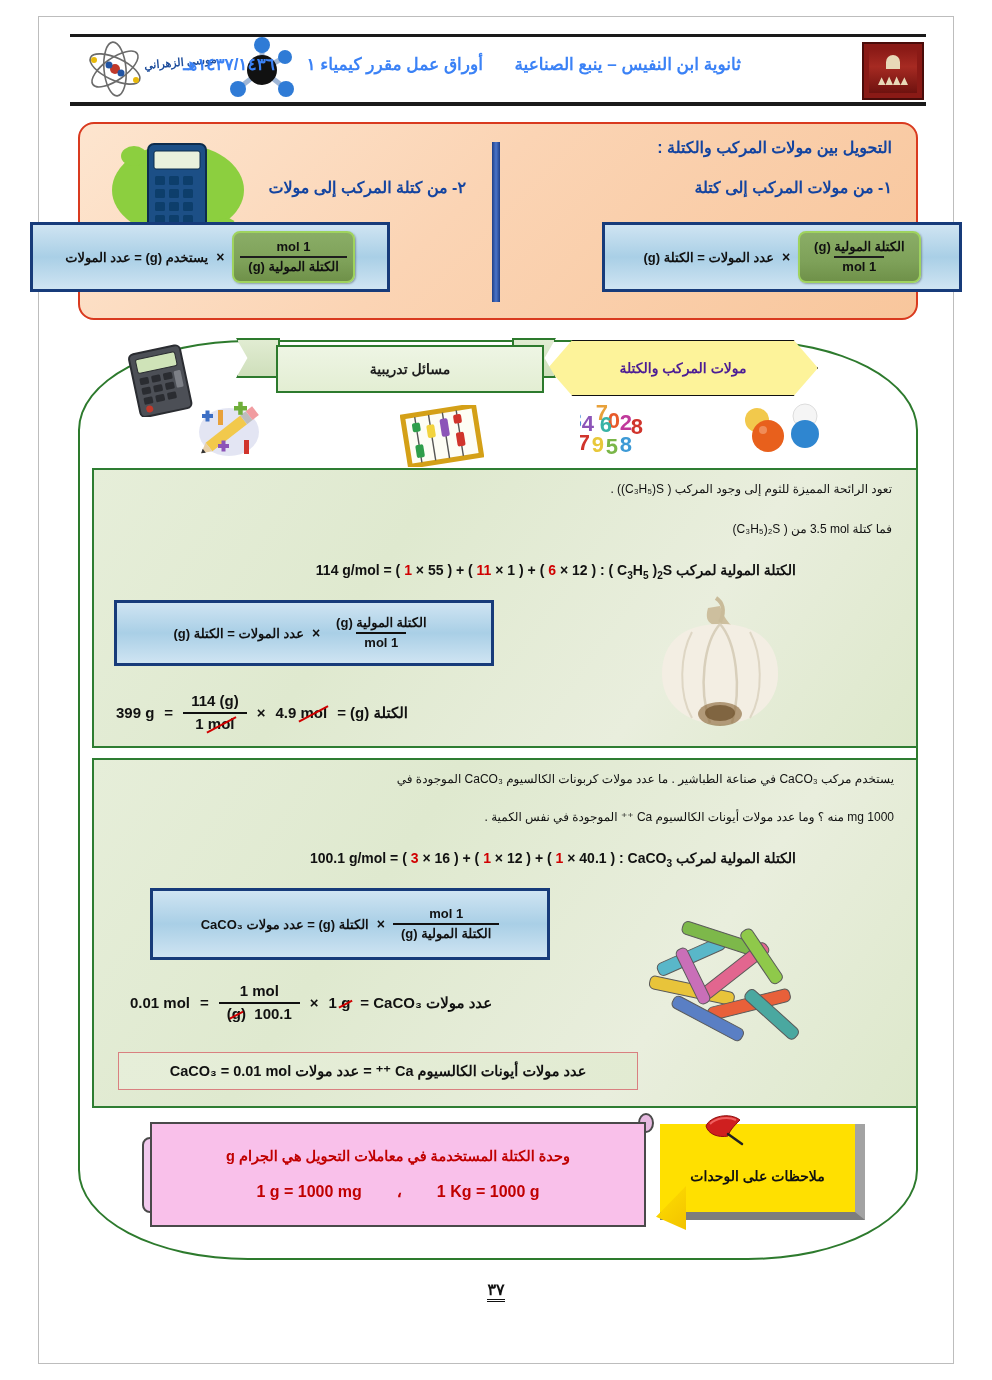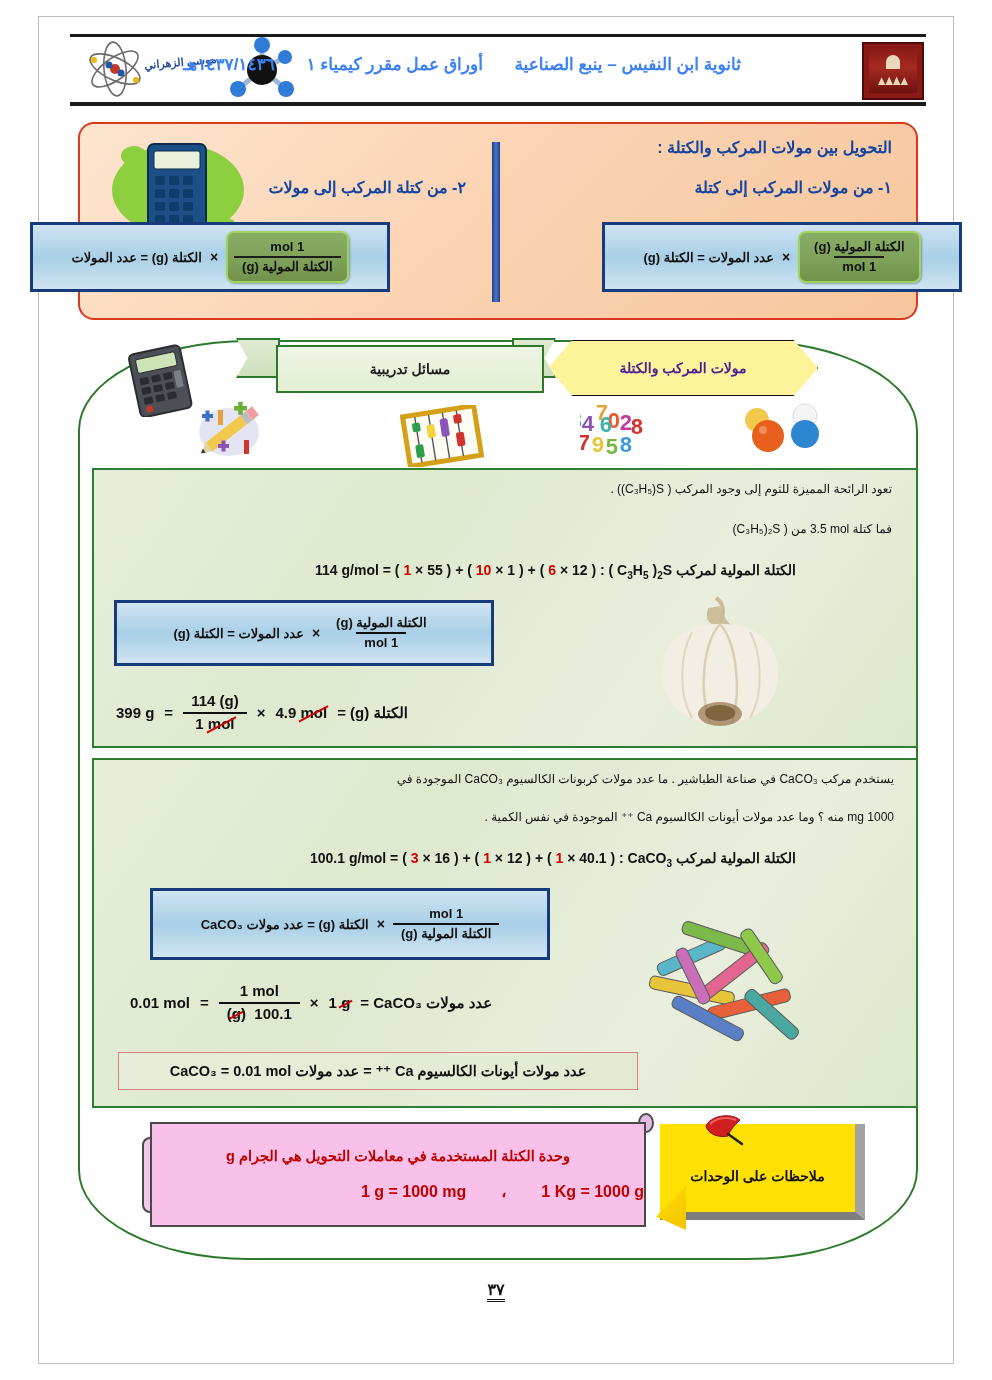--- a/index.html
+++ b/index.html
@@ -346,21 +346,21 @@
     text-align: center;
     font-family: "Liberation Sans", sans-serif;
     font-weight: bold;
     font-size: 14.5px;
     color: #c00000;
     direction: rtl;
   }
   .scroll-line2 {
     position: absolute;
     left: 0; right: 0; top: 58px;
-    text-align: right;
+    text-align: center;
     font-family: "Liberation Sans", sans-serif;
     font-weight: bold;
     font-size: 16px;
     color: #c00000;
     direction: rtl;
   }
   .scroll-line2 .gap { display: inline-block; width: 26px; }
 
   
   .sticky {
@@ -503,21 +503,21 @@
     </div>
   </div>
 
   <div class="formula-box fb-top-left">
     <div class="eq-line">
       <div class="frac frac-green">
         <div class="num">1 mol</div>
         <div class="den">الكتلة المولية (g)</div>
       </div>
       <span class="times">×</span>
-      <span>الكتلة (g)  =  عدد المولات</span>
+      <span>يستخدم (g)  =  عدد المولات</span>
     </div>
   </div>
 
   <div class="oval"></div>
 
   <div class="hexagon">
     <span>مولات المركب والكتلة</span>
   </div>
   <div class="ribbon-tail-l"></div>
   <div class="ribbon-tail-r"></div>
@@ -625,21 +625,21 @@
     </div>
 
     <div class="mm-line" style="right:120px; top:92px;">
       <span>الكتلة المولية لمركب</span>
       <span class="lat">( C<sub>3</sub>H<sub>5</sub> )<sub>2</sub>S</span>
       <span>:</span>
       <span class="lat">
         <span>114 g/mol</span>
         = ( <span class="red bold">1</span>
         × <span>55</span> ) + (
-        <span class="red bold">10</span>
+        <span class="red bold">11</span>
         × <span>1</span> ) + (
         <span class="red bold">6</span>
         × <span>12</span> )
       </span>
     </div>
 
     <div class="formula-box" style="left:20px; top:130px; width:380px; height:66px;">
       <div class="eq-line">
         <div class="frac">
           <div class="num">الكتلة المولية  (g)</div>

